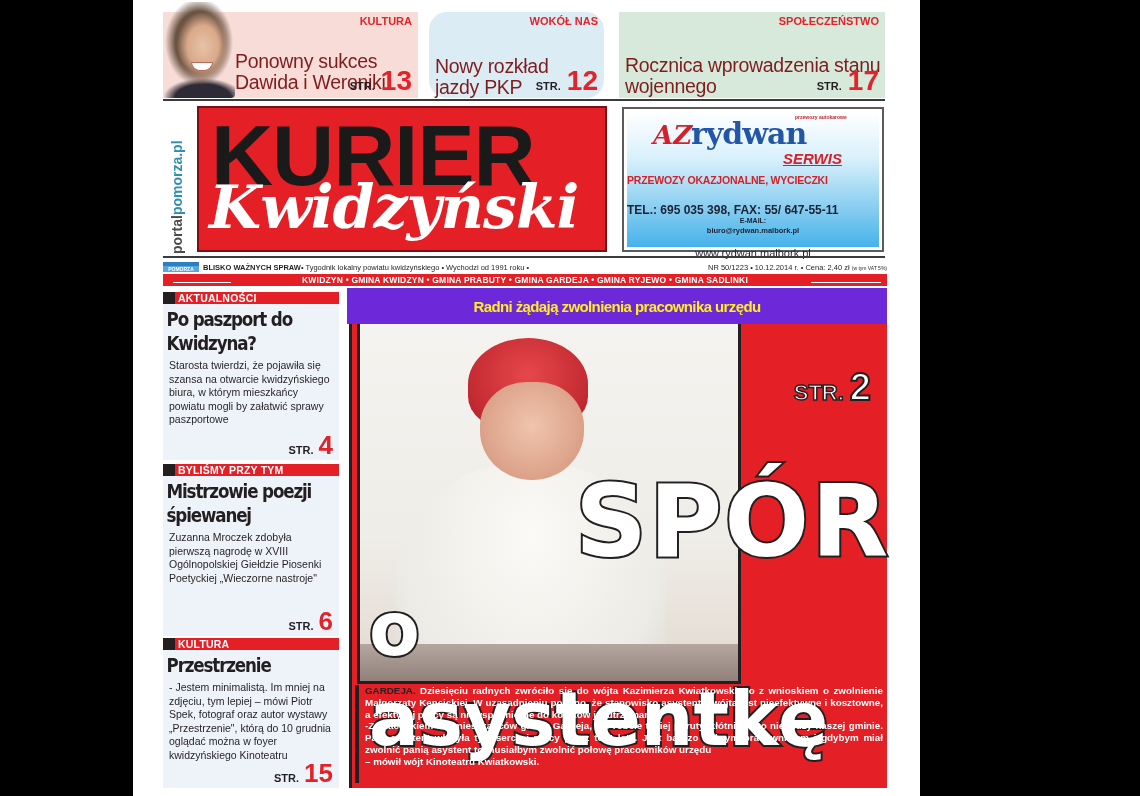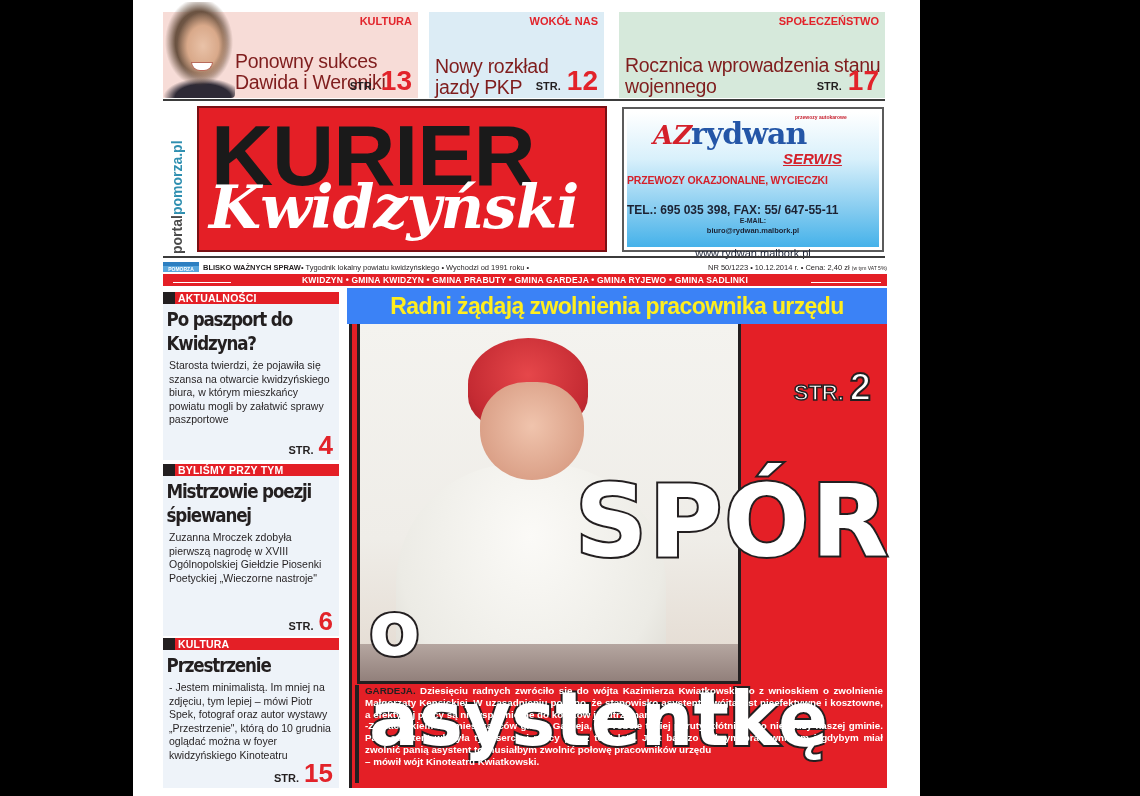--- a/index.html
+++ b/index.html
@@ -11,21 +11,21 @@
   
   .teaser { position: absolute; top: 12px; height: 86px; }
   .teaser .cat { position: absolute; right: 6px; top: 3px; font-size: 11px; font-weight: 700; color: #e2232a; }
   .teaser .title { position: absolute; left: 6px; top: 19px; font-size: 19.5px; font-weight: 400; line-height: 21px; color: #7f1d1d; letter-spacing: -0.3px; margin-top: 20px; }
   .teaser .str { position: absolute; right: 6px; bottom: 3px; display: flex; align-items: baseline; gap: 6px; }
   .teaser .str .lbl { font-size: 11px; font-weight: 700; color: #231f20; }
   .teaser .str .num { font-size: 28px; font-weight: 700; color: #e2232a; line-height: 28px; }
 
   #teaser-1 { left: 30px; width: 255px; background: #f7dcd7; }
   #teaser-1 .title { left: 72px; }
-  #teaser-2 { left: 296px; width: 175px; background: #dcecf5; }
+  #teaser-2 { left: 296px; width: 175px; background: #dcecf5; border-radius: 18px; }
   #teaser-3 { left: 486px; width: 266px; background: #d6e9db; }
 
   .photo-girl { position: absolute; left: 30px; top: 2px; width: 72px; height: 96px;
     background: radial-gradient(ellipse 26px 34px at 40px 44px, #e9c2a8 0%, #d9a98a 60%, rgba(217,169,138,0) 100%),
                 radial-gradient(ellipse 34px 44px at 36px 40px, #8a6a55 0%, #6b5342 70%, rgba(107,83,66,0) 100%),
                 radial-gradient(ellipse 40px 20px at 40px 96px, #2e2a36 0%, #2e2a36 70%, rgba(46,42,54,0) 100%);
     border-radius: 4px; }
   .photo-girl .smile { position: absolute; left: 28px; top: 60px; width: 22px; height: 9px; border-radius: 0 0 12px 12px; background: #fff; border: 1px solid #b86b5b; }
 
   .rule { position: absolute; height: 2px; background: #3b3b3b; }
@@ -73,21 +73,21 @@
   .sidebox .str .lbl { font-size: 11px; font-weight: 700; color: #231f20; }
   .sidebox .str .num { font-size: 26px; font-weight: 700; color: #e2232a; line-height: 26px; }
 
   #box-1 { top: 292px; height: 168px; }
   #box-2 { top: 464px; height: 172px; }
   #box-3 { top: 638px; height: 150px; }
 
   
   .main { position: absolute; left: 210px; top: 288px; width: 544px; height: 500px; }
   .main-bg { position: absolute; left: 6px; top: 6px; width: 538px; height: 494px; background: #e41f26; border-left: 3px solid #231f20; }
-  .kicker { position: absolute; left: 4px; top: 0; width: 540px; height: 36px; background: #3b82f6; color: #ffee1f; font-size: 23px; font-weight: 700; display: flex; align-items: center; justify-content: center; letter-spacing: -0.6px; z-index: 3; }
+  .kicker { position: absolute; left: 4px; top: 0; width: 540px; height: 36px; background: #6d28d9; color: #ffee1f; font-size: 15px; font-weight: 700; display: flex; align-items: center; justify-content: center; letter-spacing: -0.6px; z-index: 3; }
   .photo { position: absolute; left: 14px; top: 36px; width: 384px; height: 360px; background: linear-gradient(180deg, #f4f3ef 0%, #efede8 60%, #e3d9cf 100%); border: 3px solid #231f20; border-top: none; overflow: hidden; }
   .photo .hair { position: absolute; left: 108px; top: 14px; width: 120px; height: 92px; border-radius: 55% 55% 40% 40%; background: radial-gradient(ellipse at 50% 40%, #e6474a, #c52b33 70%, #a41f27); }
   .photo .face { position: absolute; left: 120px; top: 58px; width: 104px; height: 98px; border-radius: 45% 45% 50% 50%; background: radial-gradient(ellipse at 50% 45%, #f0c4ad, #d89c83 80%); }
   .photo .body { position: absolute; left: 36px; top: 140px; width: 270px; height: 240px; border-radius: 120px 120px 0 0; background: radial-gradient(ellipse at 50% 30%, #fbfaf7, #ecebe5 70%, #d9d6ce); }
   .photo .table { position: absolute; left: 0; top: 320px; width: 384px; height: 40px; background: linear-gradient(#b5a6a0, #8f7d78); }
 
   .str2 { position: absolute; right: 16px; top: 78px; display: flex; align-items: baseline; gap: 6px; z-index: 2; }
   .str2 .lbl { font-size: 22px; font-weight: 900; color: #fff; -webkit-text-stroke: 1.5px #231f20; }
   .str2 .num { font-size: 38px; font-weight: 900; color: #fff; -webkit-text-stroke: 2px #231f20; }
 

